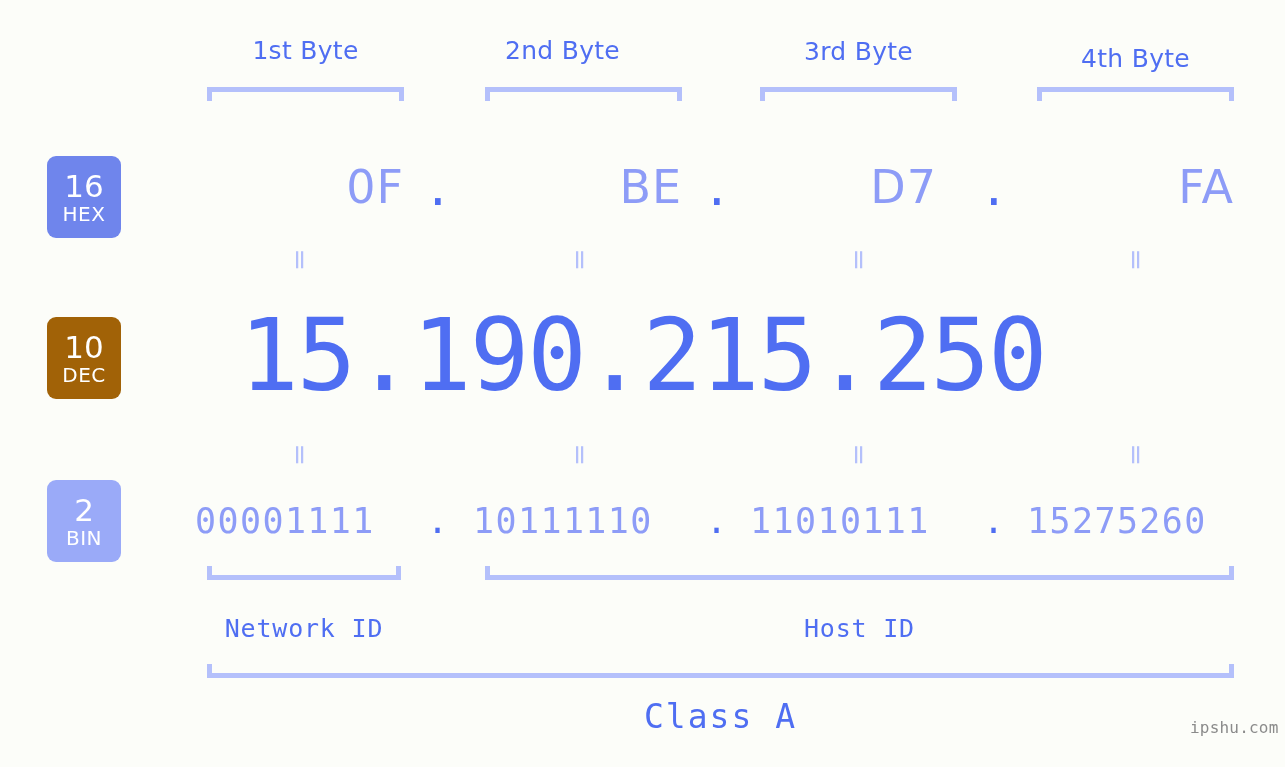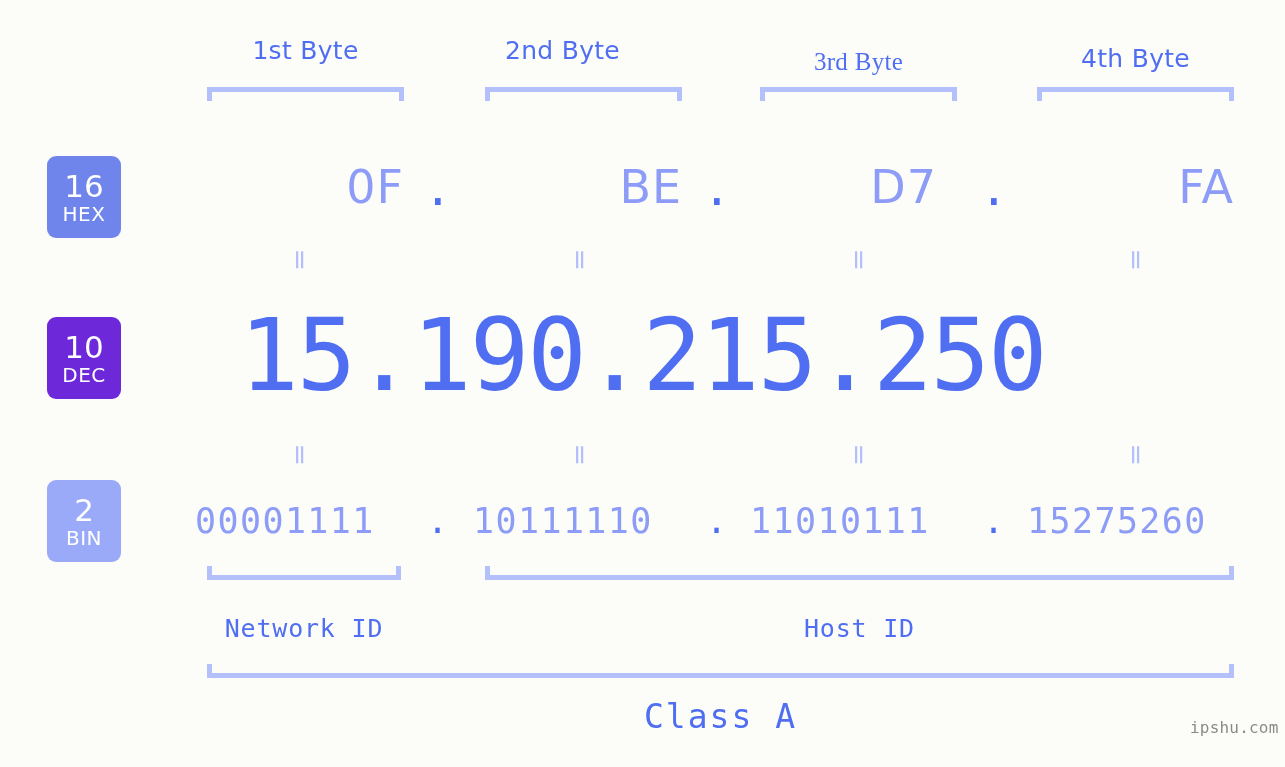--- a/index.html
+++ b/index.html
@@ -164,33 +164,33 @@
     white-space: nowrap;
   }
 </style>
 </head>
 <body>
 
 <div class="canvas">
 
   <div class="byte-label" style="left:207px; top:36px; width:197px;">1st Byte</div>
   <div class="byte-label" style="left:464px; top:36px; width:197px;">2nd Byte</div>
-  <div class="byte-label" style="left:760px; top:48px; width:197px;font-family:Liberation Serif, serif;">3rd Byte</div>
+  <div class="byte-label" style="left:760px; top:37px; width:197px;">3rd Byte</div>
   <div class="byte-label" style="left:1037px; top:36px; width:197px;margin-top:8px;">4th Byte</div>
 
   <div class="bracket-top" style="left:207px; top:87px; width:197px;"></div>
   <div class="bracket-top" style="left:485px; top:87px; width:197px;"></div>
   <div class="bracket-top" style="left:760px; top:87px; width:197px;"></div>
   <div class="bracket-top" style="left:1037px; top:87px; width:197px;"></div>
 
   <div class="badge" style="left:47px; top:156px; background:#6f85ec;">
     <span class="num">16</span>
     <span class="nm">HEX</span>
   </div>
-  <div class="badge" style="left:47px; top:317px; background:#6d28d9;">
+  <div class="badge" style="left:47px; top:317px; background:#a16207;">
     <span class="num">10</span>
     <span class="nm">DEC</span>
   </div>
   <div class="badge" style="left:47px; top:480px; background:#9aaaf8;">
     <span class="num">2</span>
     <span class="nm">BIN</span>
   </div>
 
   <div class="hex-cell" style="left:207px; top:160px; width:197px;">0F</div>
   <div class="hex-dot" style="left:424px; top:166px;">.</div>

